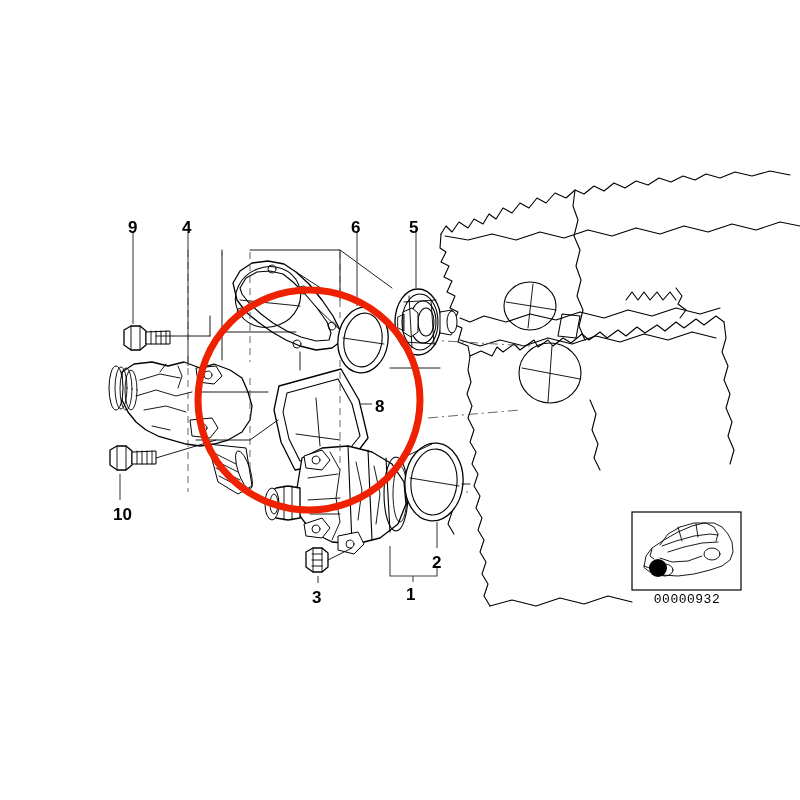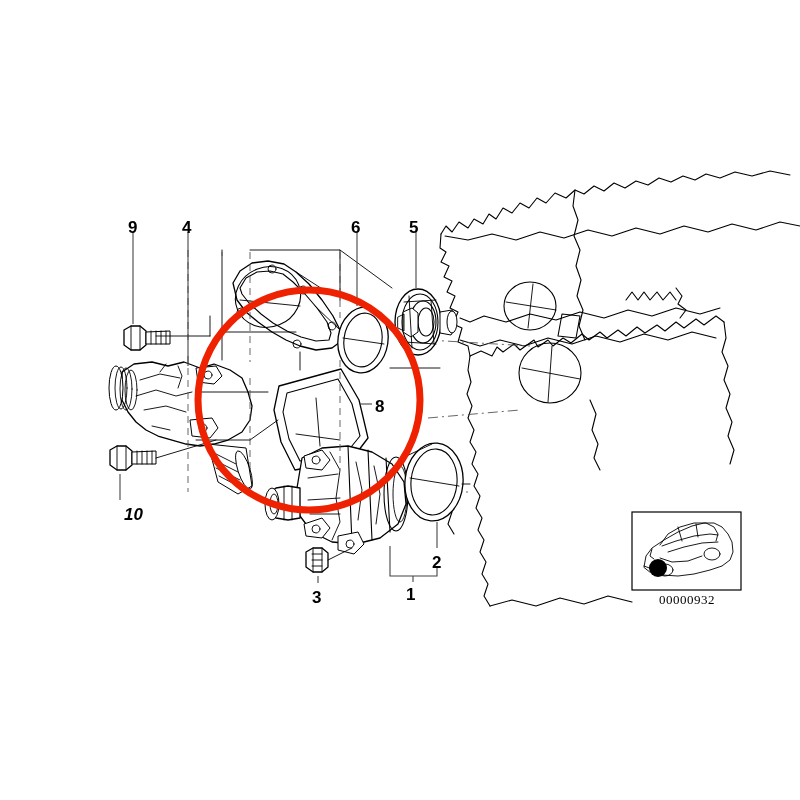--- a/index.html
+++ b/index.html
@@ -34,21 +34,21 @@
     color: #000000;
     line-height: 1;
     white-space: nowrap;
   }
   #diagram-id-text {
     position: absolute;
     left: 632px;
     top: 592px;
     width: 110px;
     text-align: center;
-    font-family: Liberation Serif, serif;
+    font-family: Liberation Mono, monospace;
     font-size: 13px;
     letter-spacing: 0.5px;
     color: #000000;
   }
 </style>
 </head>
 <body>
 
 <div id="diagram-root">
 
@@ -326,20 +326,20 @@
 
   <svg style="position:absolute;left:0;top:0;width:800px;height:800px;pointer-events:none" viewBox="0 0 800 800">
     <ellipse cx="309" cy="400" rx="111" ry="110" fill="none" stroke="#ee2200" stroke-width="7"></ellipse>
   </svg>
 
   <div class="callout-label" style="left:128px; top:219px;">9</div>
   <div class="callout-label" style="left:182px; top:219px;">4</div>
   <div class="callout-label" style="left:351px; top:219px;">6</div>
   <div class="callout-label" style="left:409px; top:219px;">5</div>
   <div class="callout-label" style="left:375px; top:398px;">8</div>
-  <div class="callout-label" style="left:124px; top:506px;font-style:italic;">10</div>
+  <div class="callout-label" style="left:113px; top:506px;">10</div>
   <div class="callout-label" style="left:312px; top:589px;">3</div>
   <div class="callout-label" style="left:432px; top:554px;">2</div>
   <div class="callout-label" style="left:406px; top:586px;">1</div>
 
   <div id="diagram-id-text">00000932</div>
 
 </div>
 
 </body></html>

